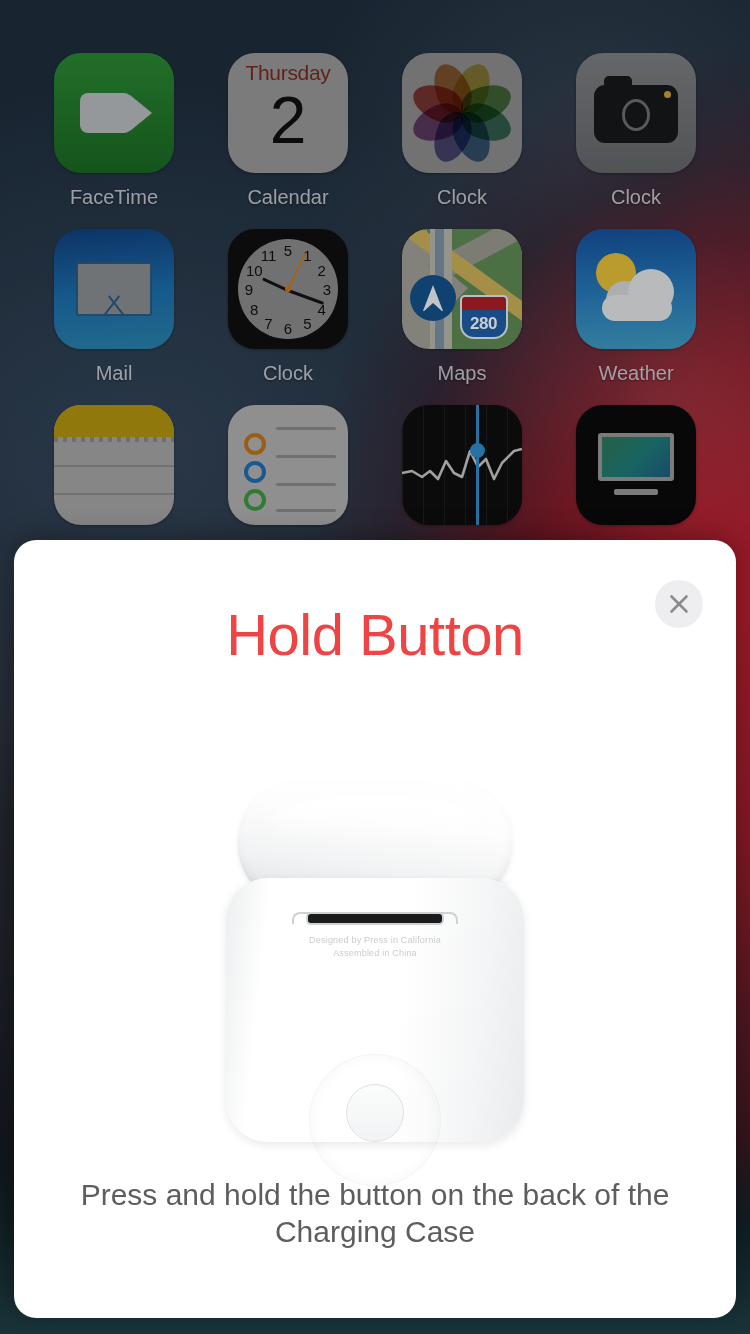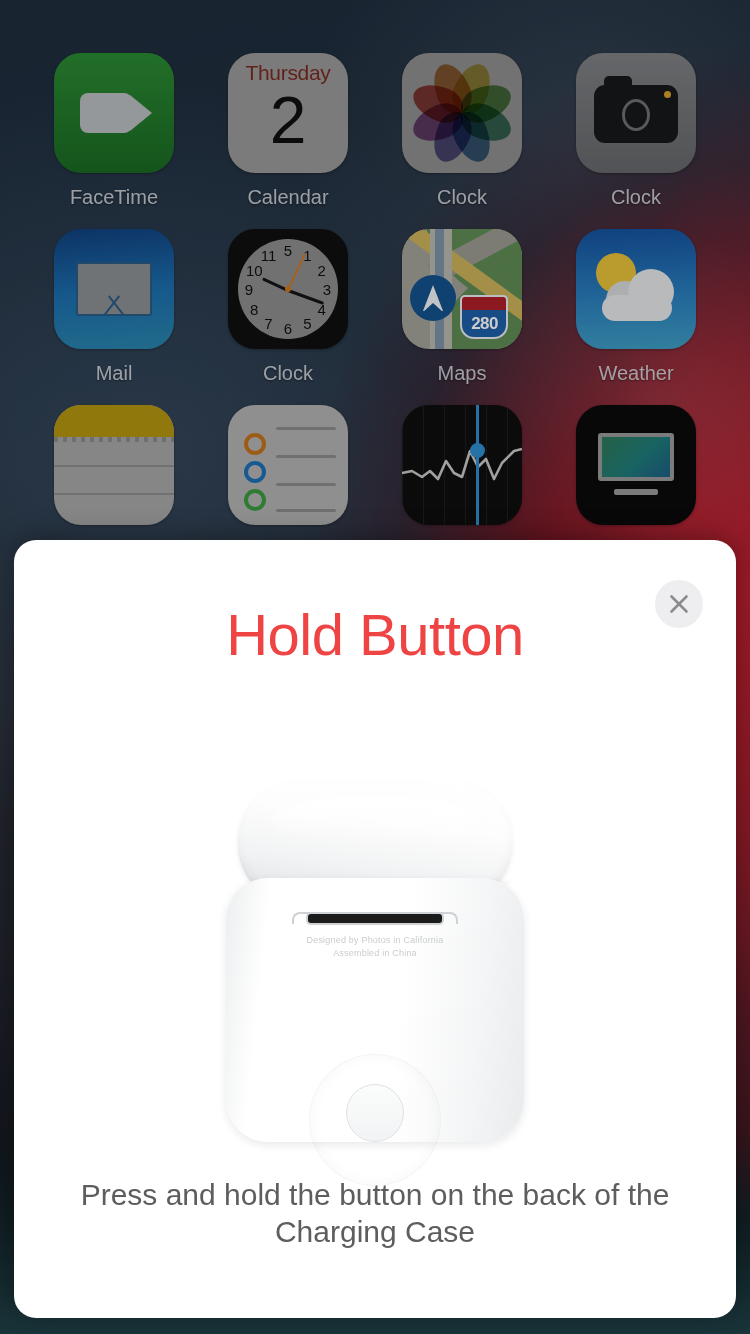--- a/index.html
+++ b/index.html
@@ -106,21 +106,21 @@
   .mp-road-blue { position:absolute; left:33px; top:-6px; width:9px; height:134px; background:#7e93a8; }
   .mp-road-d { position:absolute; left:-20px; top:34px; width:170px; height:16px; background:#cdb35a; transform:rotate(36deg); }
   .mp-nav { position:absolute; left:8px; top:46px; width:46px; height:46px; background:#13528e; border-radius:50%; }
   .mp-arrow { position:absolute; left:50%; top:10px; margin-left:-10px; width:0; height:0;
               border-left:10px solid transparent; border-right:10px solid transparent; border-bottom:26px solid #f2f5f8; }
   .mp-arrow-cut { position:absolute; left:50%; top:28px; margin-left:-10px; width:20px; height:9px; background:#13528e;
                   clip-path:polygon(0 100%, 50% 0, 100% 100%); }
   .mp-shield { position:absolute; left:58px; top:66px; width:48px; height:44px; background:#1f5fa8;
                border:2px solid #e9eef3; border-radius:6px 6px 14px 14px; }
   .mp-shield-top { position:absolute; left:-2px; top:-2px; right:-2px; height:13px; background:#b02028; border-radius:5px 5px 0 0; border:2px solid #e9eef3; border-bottom:none; box-sizing:content-box; }
-  .mp-280 { position:absolute; left:0; right:8px; bottom:3px; text-align:right; color:#fff; font-size:17px; font-weight:700; letter-spacing:-0.5px; }
+  .mp-280 { position:absolute; left:0; right:1px; bottom:3px; text-align:center; color:#fff; font-size:17px; font-weight:700; letter-spacing:-0.5px; }
 
   
   .ic-weather { background:linear-gradient(178deg,#1452a0 0%,#2a7fbe 55%,#3f9fc6 100%); }
   .wx-sun { position:absolute; left:20px; top:24px; width:40px; height:40px; background:#e8c23a; border-radius:50%; }
   .wx-c1 { position:absolute; left:30px; top:52px; width:38px; height:38px; background:#d7dadd; border-radius:50%; }
   .wx-c2 { position:absolute; left:52px; top:40px; width:46px; height:46px; background:#e6e9ec; border-radius:50%; }
   .wx-c3 { position:absolute; left:26px; top:66px; width:70px; height:26px; background:#e6e9ec; border-radius:14px; }
 
   
   .ic-notes { background:#a8a8a8; }
@@ -407,21 +407,21 @@
   <div id="case-art">
     <div class="case-lid">
       <div class="case-lid-hl"></div>
       <div class="case-lid-shadow"></div>
     </div>
     <div class="case-body">
       <div class="case-hinge-l"></div>
       <div class="case-hinge-r"></div>
       <div class="case-hinge"></div>
       <div class="case-engraving">
-        <div>Designed by Photos in California</div>
+        <div>Designed by Press in California</div>
         <div>Assembled in China</div>
       </div>
       <div class="case-ring"></div>
       <div class="case-button"></div>
     </div>
   </div>
 
   <div id="sheet-caption">Press and hold the button on the back of the Charging Case</div>
 </div>
 

